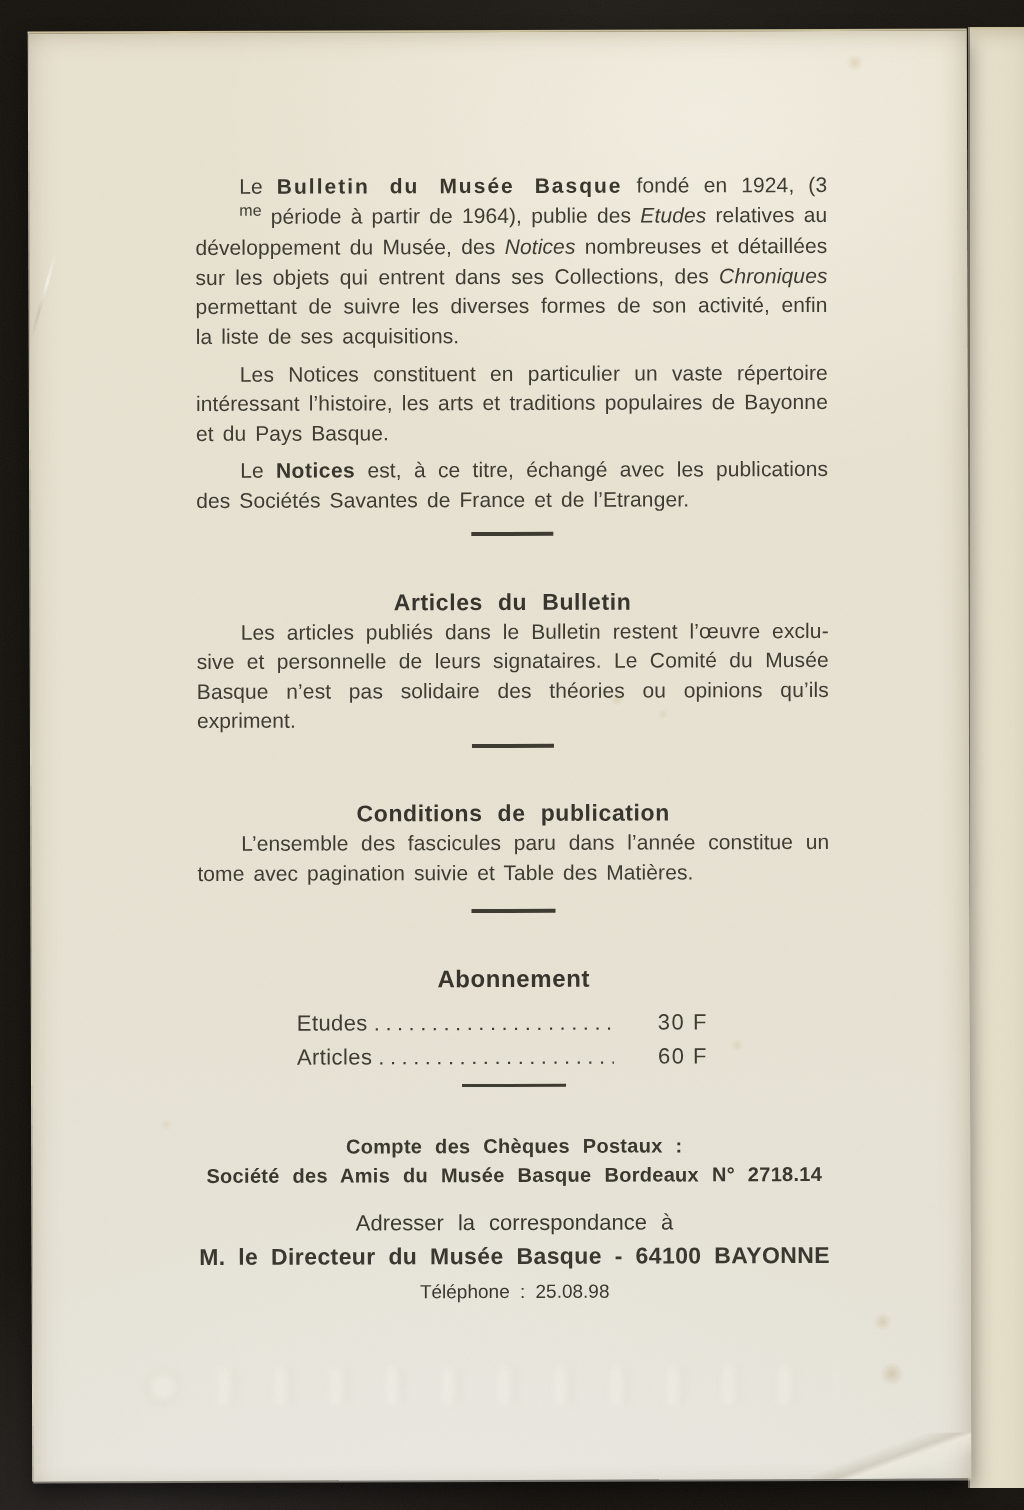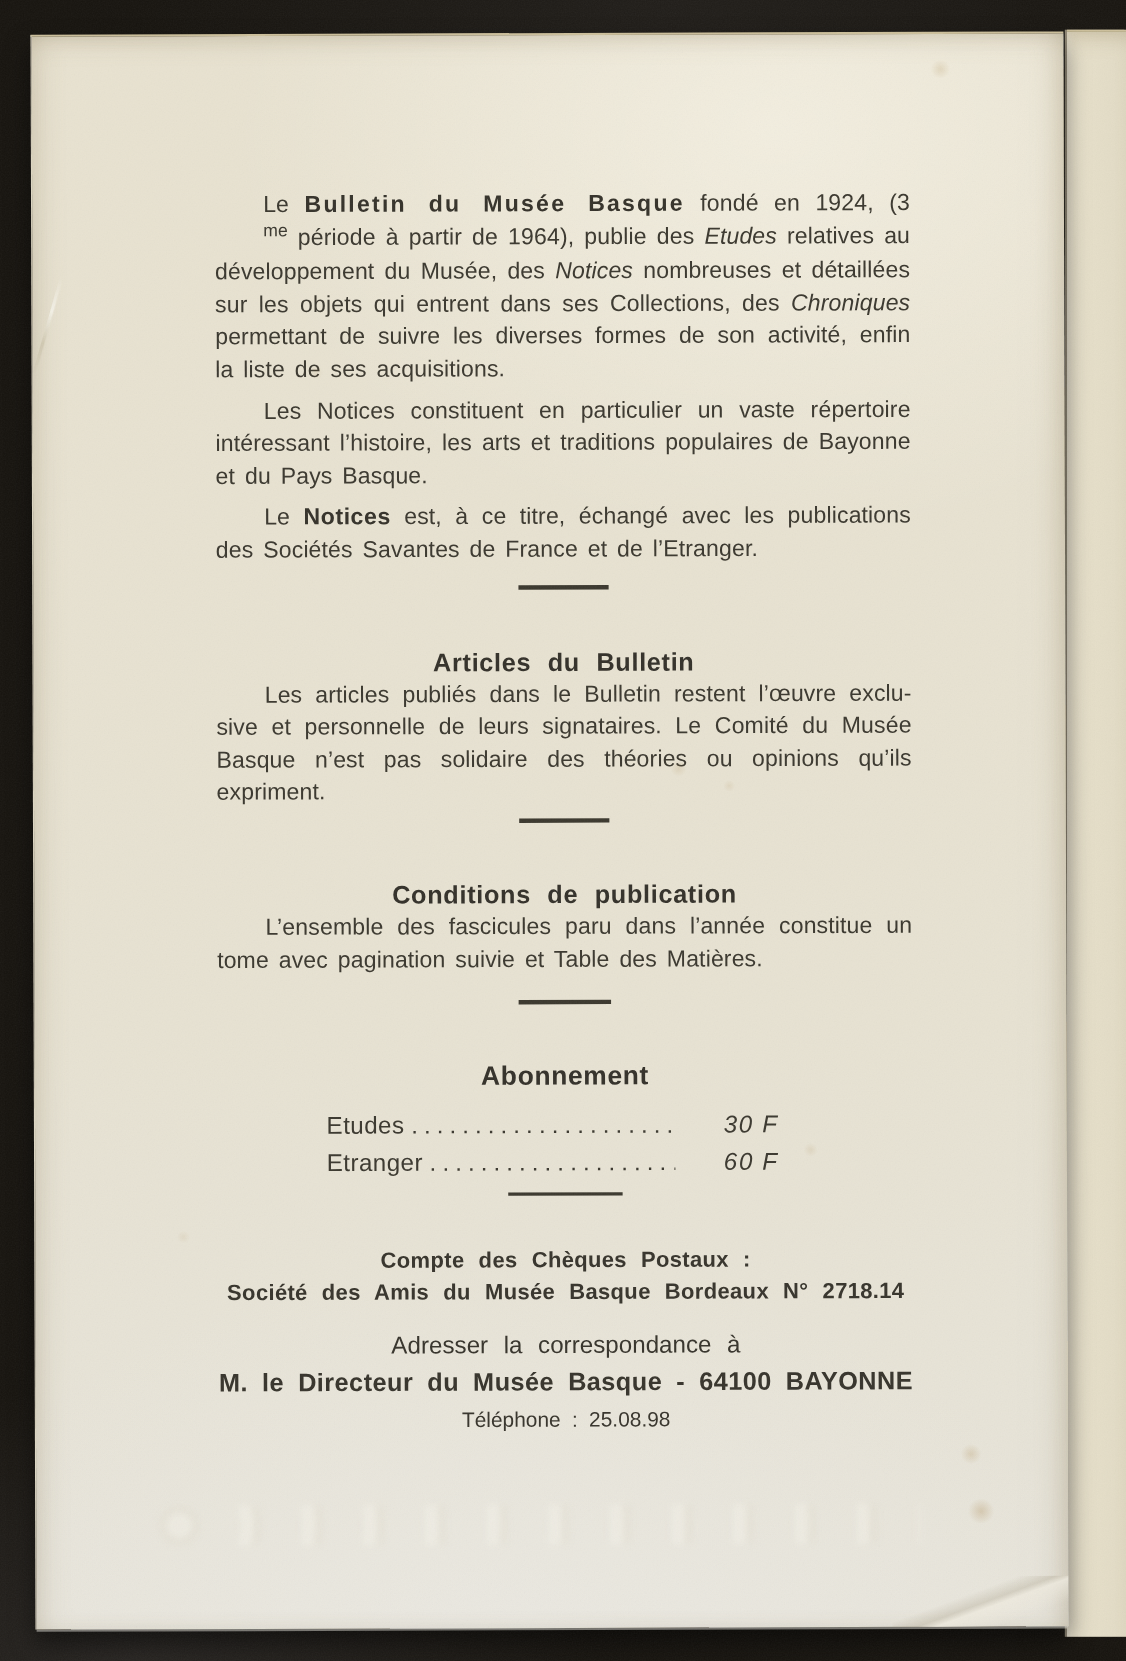--- a/index.html
+++ b/index.html
@@ -59,21 +59,21 @@
   }
   .section-heading.h2 { margin-top:50px; }
   .section-heading.h3 { margin-top:51px; font-size:24px; }
   .after-heading { margin-top:16px; }
 
   .subscription { margin:14px 0 0 99px; width:419px; font-size:22px; color:#3b382f; }
   .sub-row { display:flex; align-items:baseline; line-height:30px; }
   .sub-row + .sub-row { margin-top:4px; }
   .sub-label { flex:none; letter-spacing:.4px; word-spacing:3px; }
   .sub-dots { flex:1 1 auto; overflow:hidden; white-space:nowrap; letter-spacing:5.5px; margin-left:6px; }
-  .sub-price { flex:none; width:58px; margin-left:44px; letter-spacing:1.5px;font-style:italic; }
+  .sub-price { flex:none; width:58px; margin-left:44px; letter-spacing:1.5px; }
 
   .footer { margin-top:46px; text-align:center; color:#37342c; }
   .footer p { margin:0; }
   .f1 { font-weight:bold; font-size:20px; line-height:26px; word-spacing:7px; letter-spacing:.3px; }
   .f2 { font-weight:bold; font-size:20px; line-height:26px; word-spacing:7px; letter-spacing:.3px; margin-top:3px !important; }
   .f3 { font-size:22px; line-height:30px; word-spacing:8px; margin-top:20px !important; }
   .f4 { font-weight:bold; font-size:23px; line-height:32px; word-spacing:6px; letter-spacing:.4px; margin-top:2px !important; }
   .f5 { font-size:19px; line-height:24px; word-spacing:5px; margin-top:8px !important; }
 
   .stain { position:absolute; border-radius:50%; pointer-events:none; }
@@ -124,21 +124,21 @@
 
       <div class="section-heading h3">Abonnement</div>
 
       <div class="subscription">
         <div class="sub-row">
           <span class="sub-label">Etudes</span>
           <span class="sub-dots">........................................</span>
           <span class="sub-price">30 F</span>
         </div>
         <div class="sub-row">
-          <span class="sub-label">Etranger</span>
+          <span class="sub-label">Articles</span>
           <span class="sub-dots">........................................</span>
           <span class="sub-price">60 F</span>
         </div>
       </div>
 
       <div class="divider d4"></div>
 
       <div class="footer">
         <p class="f1">Compte des Chèques Postaux :</p>
         <p class="f2">Société des Amis du Musée Basque Bordeaux N° 2718.14</p>

